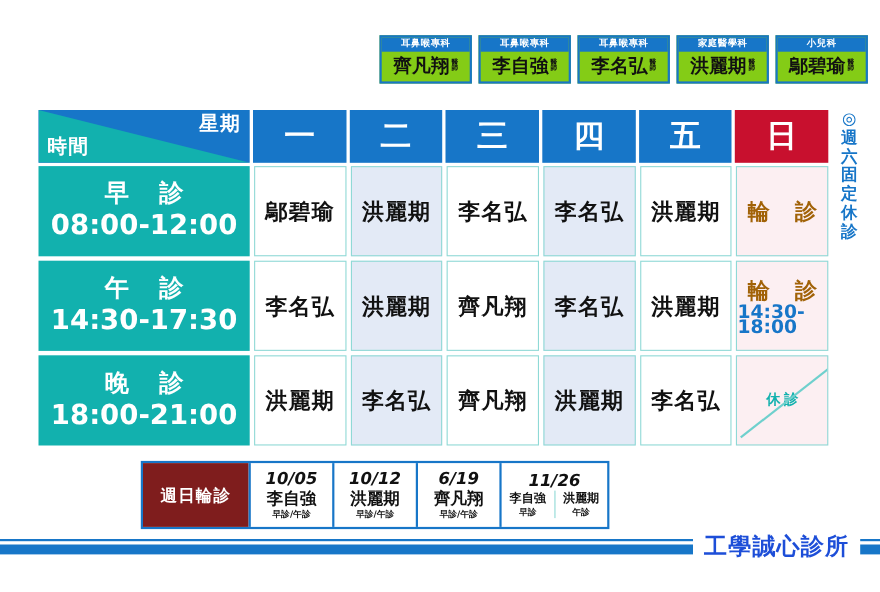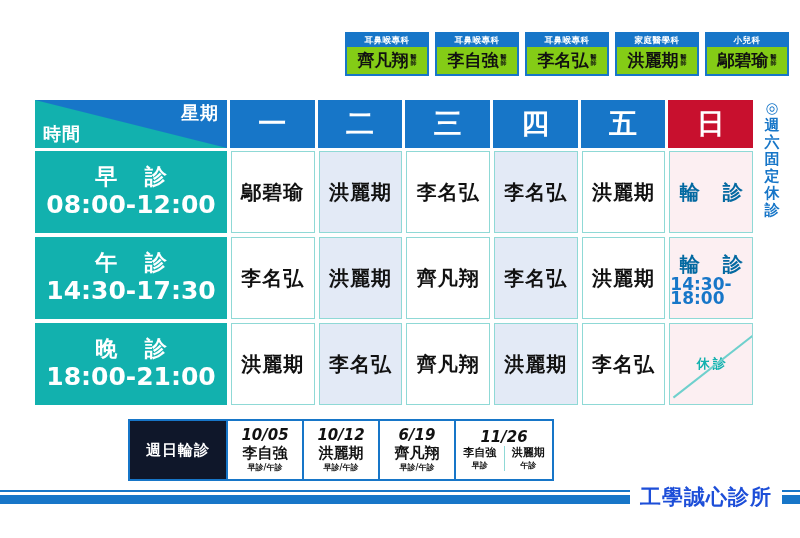--- a/index.html
+++ b/index.html
@@ -80,21 +80,21 @@
 
   .cell{
     flex:1;margin-right:4px;box-sizing:border-box;
     border:1.5px solid #8fd9d6;background:#ffffff;
     display:flex;flex-direction:column;align-items:center;justify-content:center;
     position:relative;
   }
   .cell.alt{background:#e3eaf6;}
   .cell .nm{font-size:20px;font-weight:bold;color:#111;letter-spacing:1px;line-height:24px;}
   .cell.sun{background:#fceff2;margin-right:0;}
-  .cell.sun .nm{color:#0369a1;letter-spacing:8px;padding-left:8px;}
+  .cell.sun .nm{color:#a16207;letter-spacing:8px;padding-left:8px;}
   .cell .sub{font-size:17px;font-weight:bold;color:#1776c8;line-height:14px;margin-top:1px;}
   .cell.closed .nm{color:#12b1ae;font-size:13px;letter-spacing:3px;padding-left:3px;}
   .slash{
     position:absolute;inset:0;overflow:hidden;pointer-events:none;
   }
   .slash:after{
     content:"";position:absolute;left:-10%;top:50%;width:130%;height:1.5px;
     background:#6fd0cd;transform:rotate(-38deg);transform-origin:center;
   }
 
@@ -103,21 +103,21 @@
     position:absolute;left:759px;top:100px;width:26px;
     color:#1776c8;font-weight:bold;font-size:15px;line-height:17px;
     text-align:center;
   }
   .sidenote span{display:block;}
 
   
   .rot{position:absolute;left:128px;top:419px;height:62px;display:flex;
        border:2px solid #1776c8;box-sizing:border-box;background:#fff;}
   .rot-label{
-    width:96px;background:#0f172a;color:#fff;font-weight:bold;
+    width:96px;background:#7f1d1d;color:#fff;font-weight:bold;
     display:flex;align-items:center;justify-content:center;
     font-size:15px;letter-spacing:1px;font-family:Liberation Mono, monospace;
   }
   .rot-cell{
     width:76px;border-left:2px solid #1776c8;box-sizing:border-box;
     display:flex;flex-direction:column;align-items:center;justify-content:center;
     padding:2px 0;
   }
   .rot-cell.wide{width:98px;}
   .rot-date{font-size:15px;font-weight:bold;color:#111;line-height:17px;font-style:italic;}

